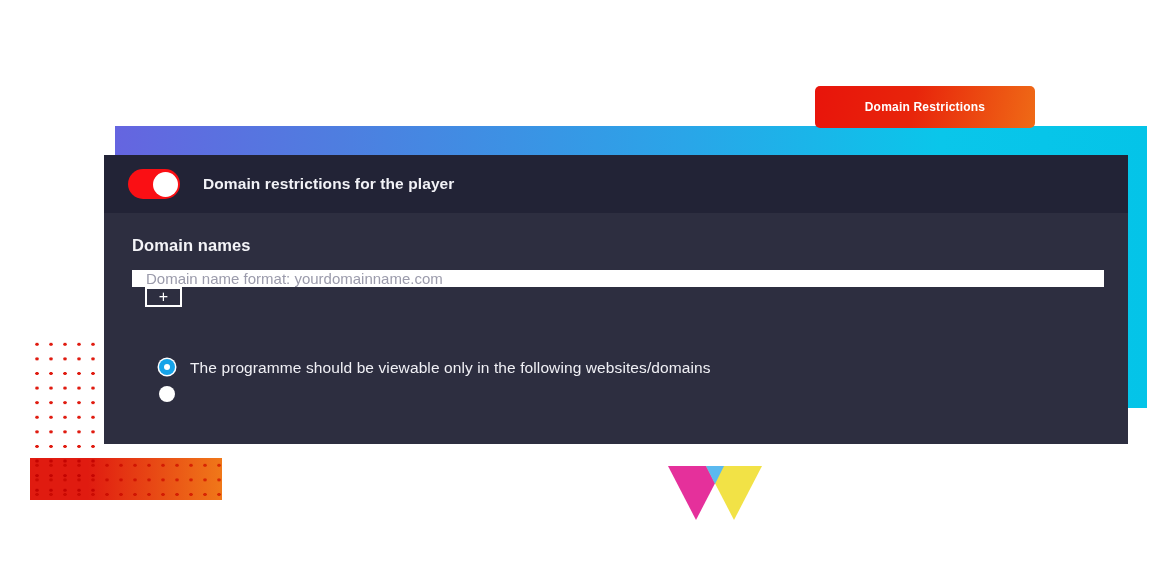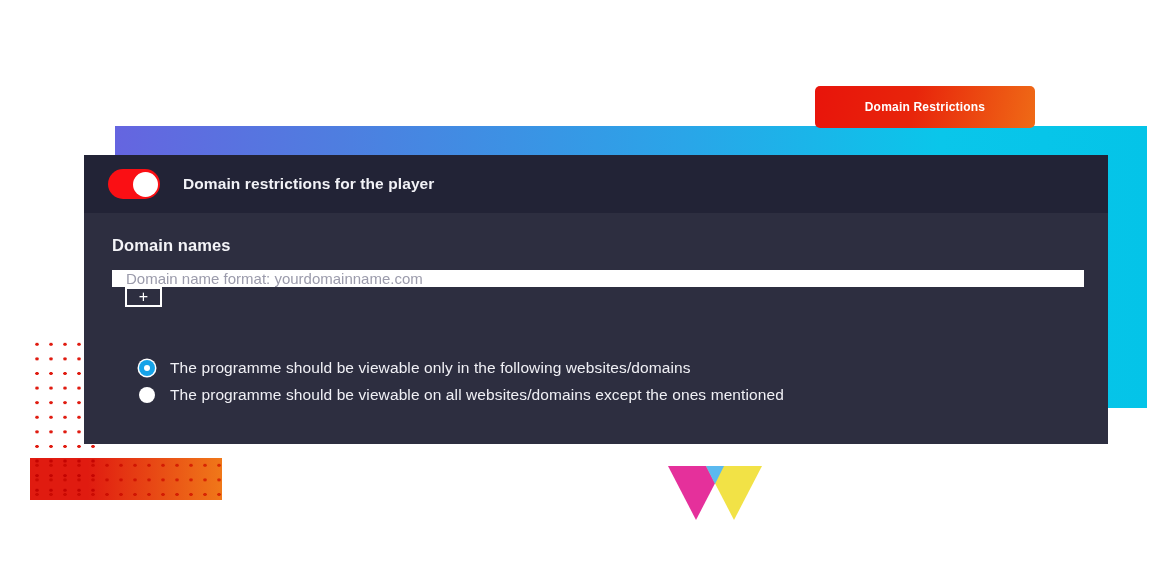--- a/index.html
+++ b/index.html
@@ -73,21 +73,21 @@
     letter-spacing: 0.2px;
     display: flex;
     align-items: center;
     justify-content: center;
     z-index: 6;
   }
 
   
   #domain-panel {
     position: absolute;
-    left: 84px;
+    left: 104px;
     top: 155px;
     width: 1024px;
     height: 289px;
     background: #2d2e40;
     z-index: 5;
   }
   #panel-header {
     height: 58px;
     background: #222336;
     display: flex;
@@ -170,21 +170,20 @@
     padding: 0;
   }
 
   
   #radio-group {
     margin-top: 52px;
     padding-left: 27px;
   }
   .radio-row {
     display: flex;
-    align-items: center;
     margin-bottom: 9px;
     cursor: pointer;
   }
   .radio-mark {
     width: 16px;
     height: 16px;
     border-radius: 50%;
     background: #ffffff;
     flex: none;
     position: relative;
@@ -249,21 +248,20 @@
       <button id="add-domain-button">+</button>
     </div>
 
     <div id="radio-group">
       <div class="radio-row selected">
         <span class="radio-mark"></span>
         <span class="radio-text">The programme should be viewable only in the following websites/domains</span>
       </div>
       <div class="radio-row">
         <span class="radio-mark"></span>
-        <span class="radio-text">The programme should be viewable on all websites/domains except the ones mentioned</span>
       </div>
     </div>
 
   </div>
 </div>
 
 <svg id="brand-logo" viewBox="0 0 94 54">
   <polygon points="0,0 56,0 28,54" fill="#e5309b"></polygon>
   <polygon points="38,0 94,0 66,54" fill="#f2e246"></polygon>
   <polygon points="38,0 56,0 47,18" fill="#5bb9ef"></polygon>

